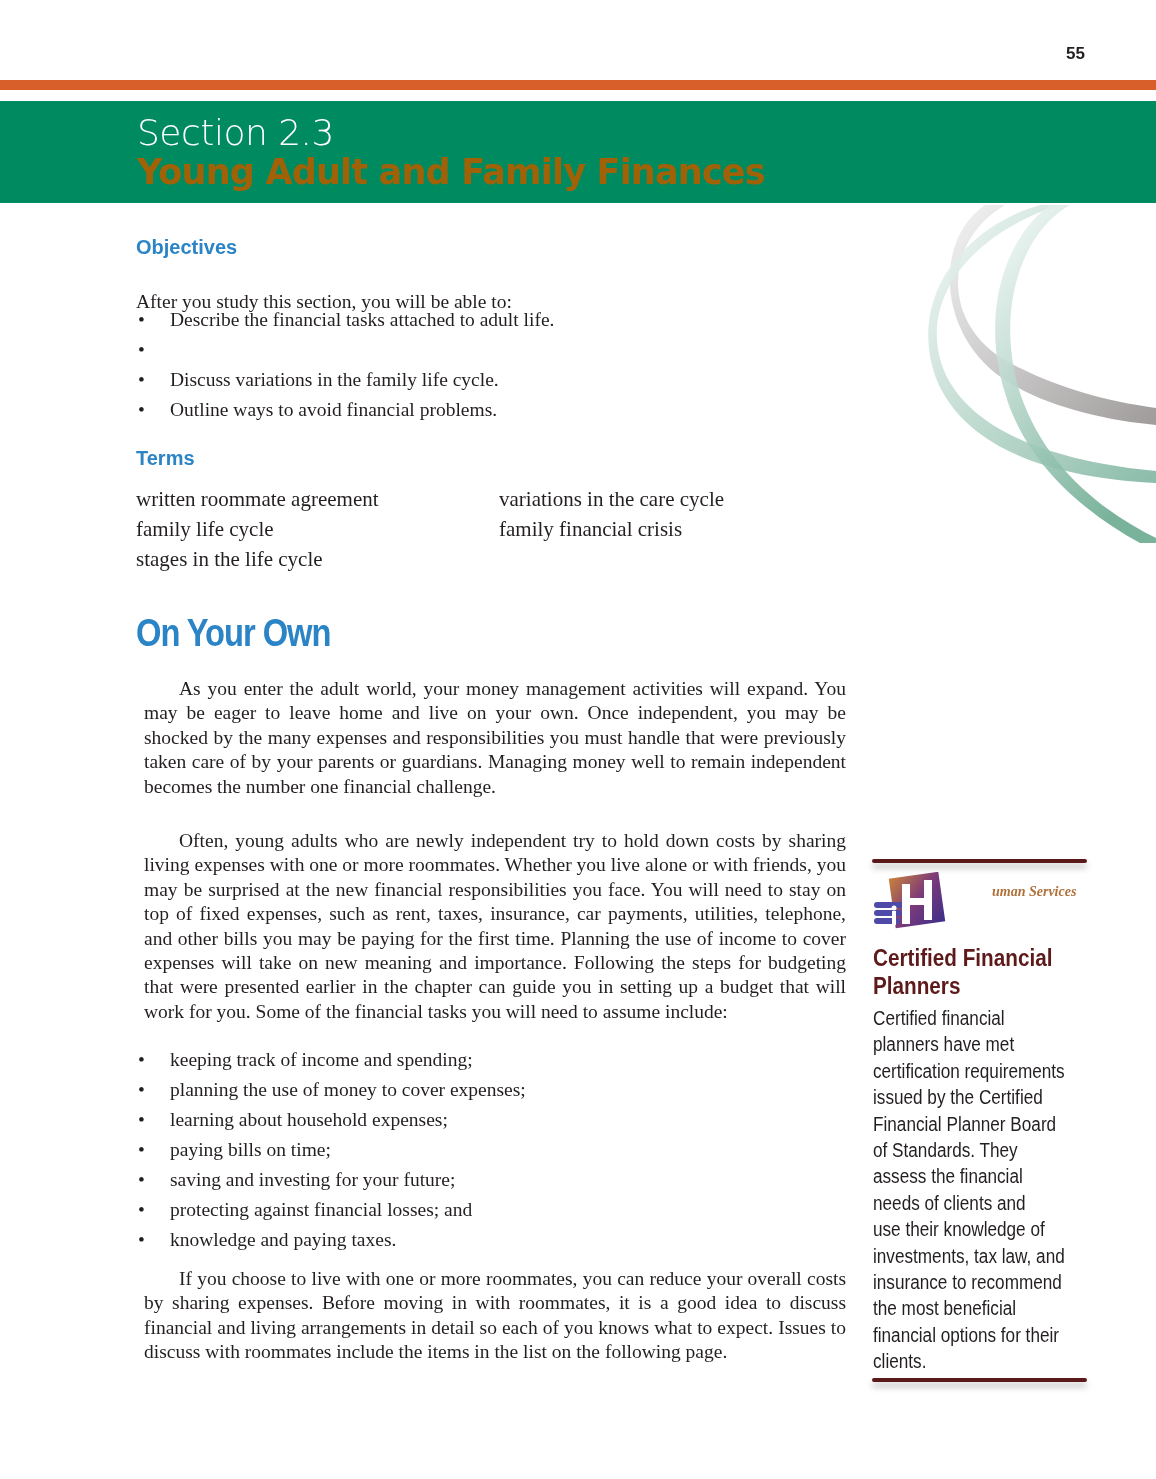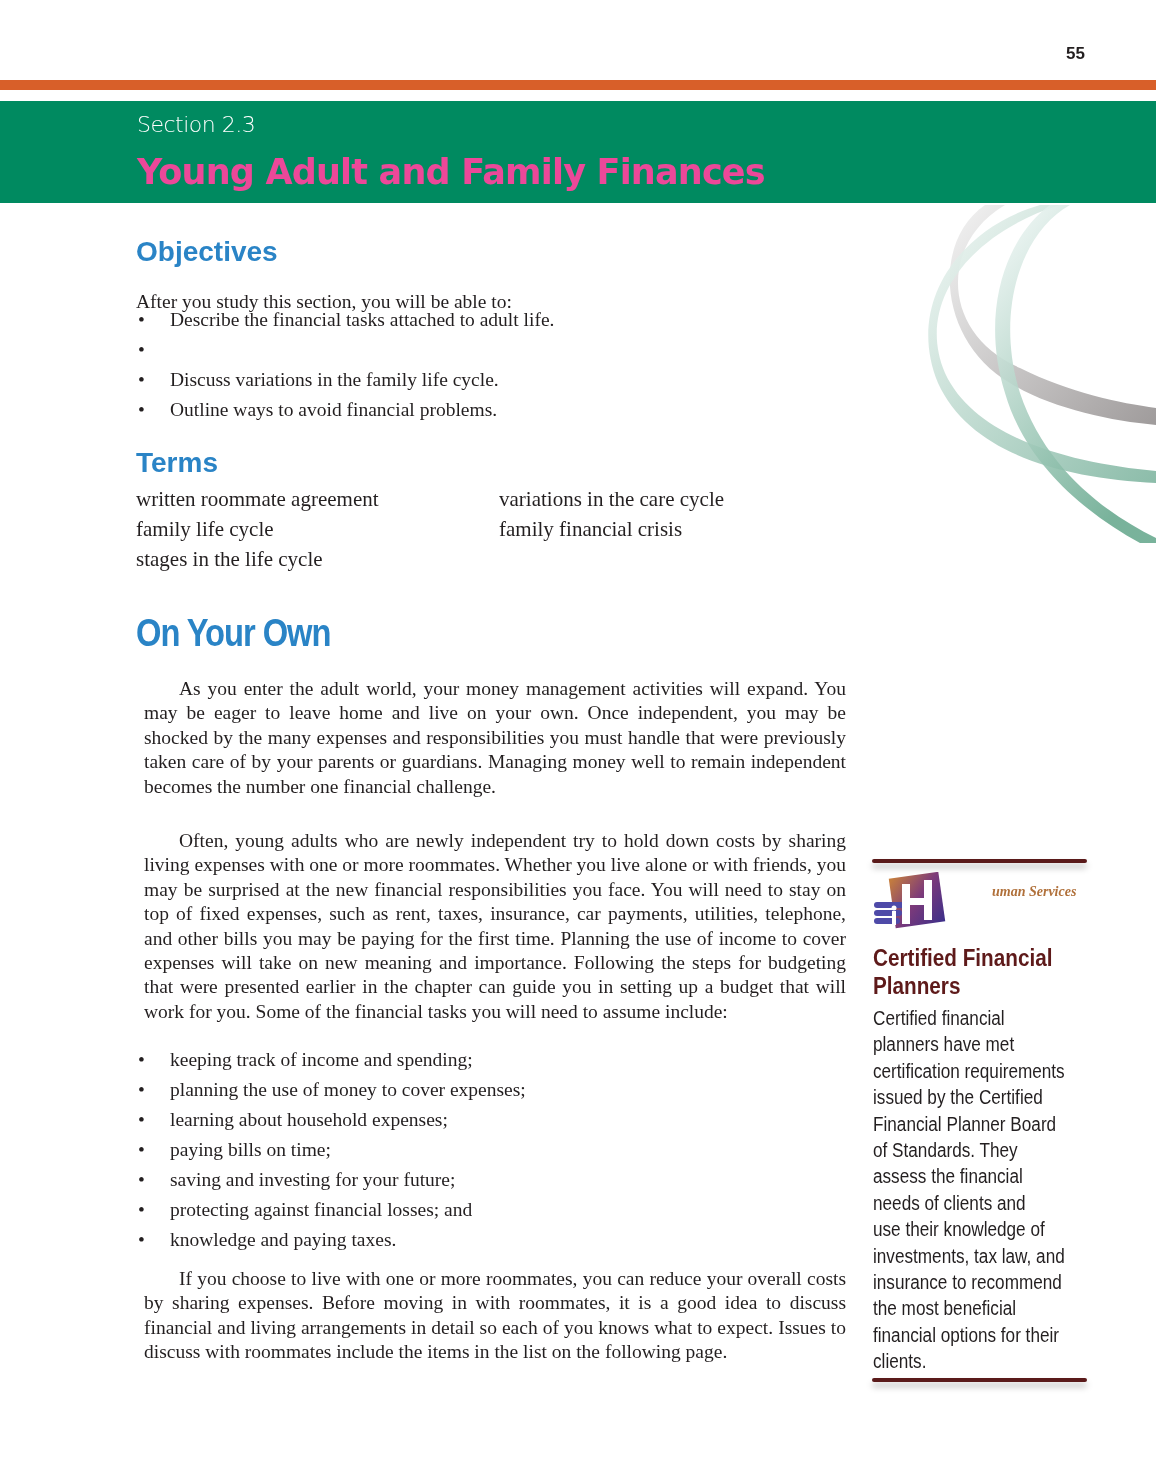--- a/index.html
+++ b/index.html
@@ -17,33 +17,33 @@
       position: absolute; top: 80px; left: 0; width: 1156px; height: 10px;
       background: #d85f29;
     }
     .green-band {
       position: absolute; top: 101px; left: 0; width: 1156px; height: 102px;
       background: #008a60;
     }
     .section-label {
       position: absolute; top: 112px; left: 137px;
       font-family: "DejaVu Sans", sans-serif; font-weight: 300;
-      font-size: 22px; color: #ffffff; letter-spacing: -0.5px;
+      font-size: 36px; color: #ffffff; letter-spacing: -0.5px;
     }
     .section-title {
       position: absolute; top: 152px; left: 137px;
       font-family: "DejaVu Sans", sans-serif; font-weight: bold;
-      font-size: 35px; color: #ec4899; letter-spacing: -0.8px;
+      font-size: 35px; color: #a16207; letter-spacing: -0.8px;
     }
     .swoosh { position: absolute; top: 203px; left: 900px; width: 256px; height: 340px; }
 
     .h-blue {
       position: absolute; left: 136px;
       font-family: "Liberation Sans", sans-serif; font-weight: bold;
-      color: #2a84c6; font-size: 28px;
+      color: #2a84c6; font-size: 20px;
     }
     .body-line {
       position: absolute; left: 136px; font-size: 19.5px; line-height: 30px;
       white-space: nowrap;
       margin-top: 12px;
     }
     .bullet-list { position: absolute; left: 136px; margin: 0; padding: 0; list-style: none; }
     .bullet-list li { height: 30px; font-size: 19.5px; line-height: 30px; white-space: nowrap; position: relative; padding-left: 34px; }
     .bullet-list li .dot { position: absolute; left: 2px; top: 0; }
 

